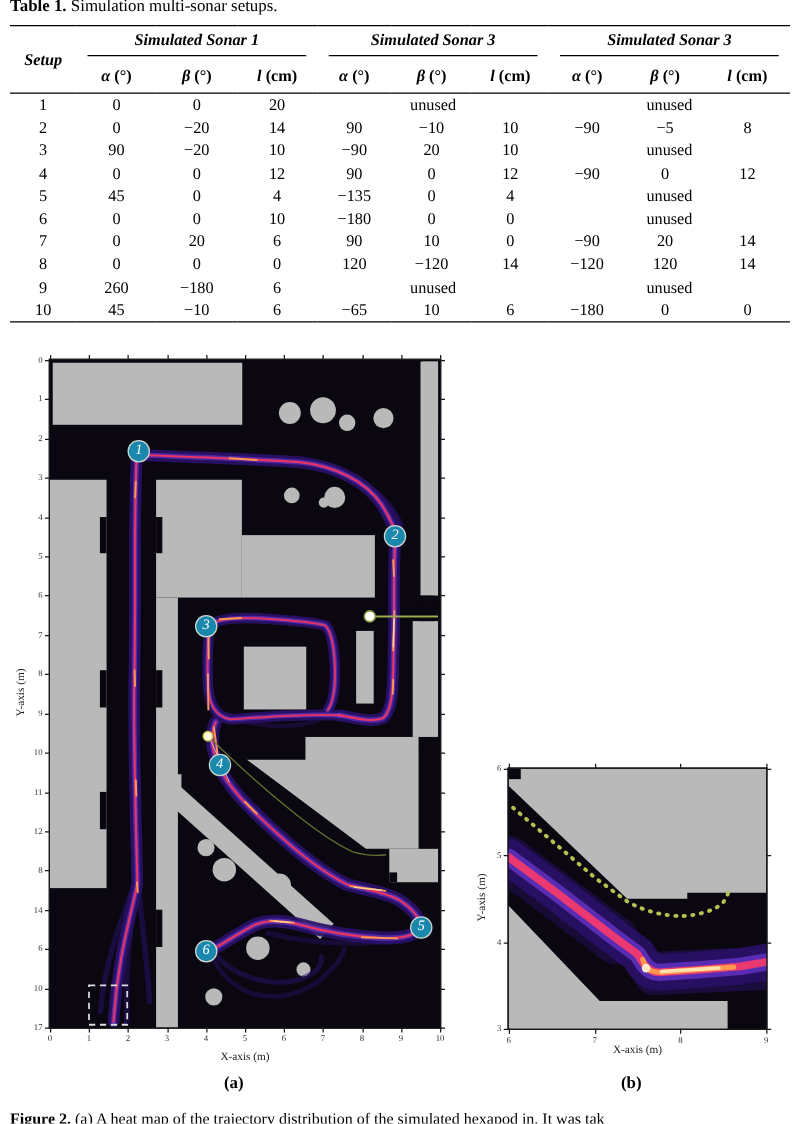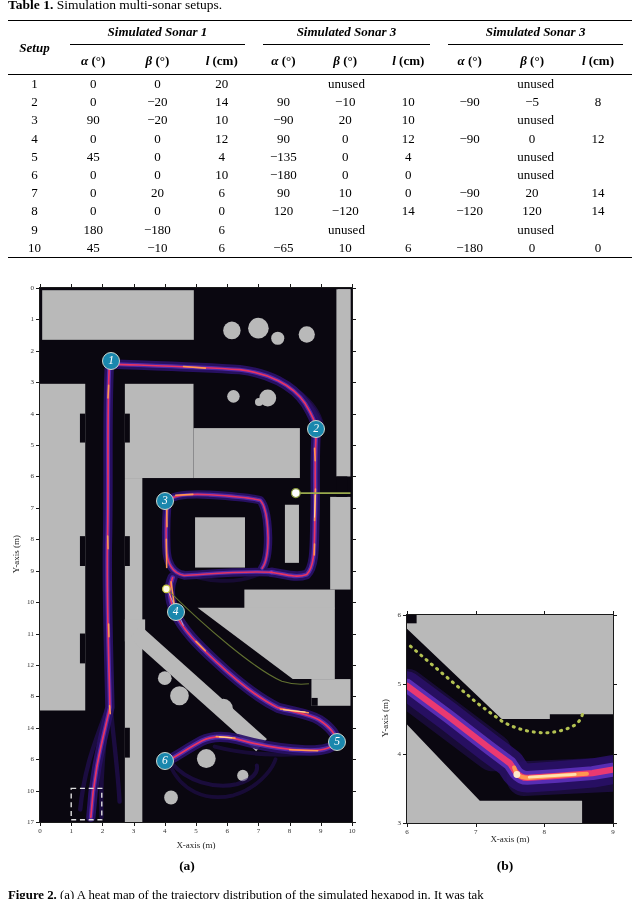--- a/index.html
+++ b/index.html
@@ -163,21 +163,21 @@
           <td>0</td>
           <td>120</td>
           <td>−120</td>
           <td>14</td>
           <td>−120</td>
           <td>120</td>
           <td>14</td>
         </tr>
         <tr>
           <td>9</td>
-          <td>180</td>
+          <td>260</td>
           <td>−180</td>
           <td>6</td>
           <td colspan="3">unused</td>
           <td colspan="3">unused</td>
         </tr>
         <tr>
           <td>10</td>
           <td>45</td>
           <td>−10</td>
           <td>6</td>

